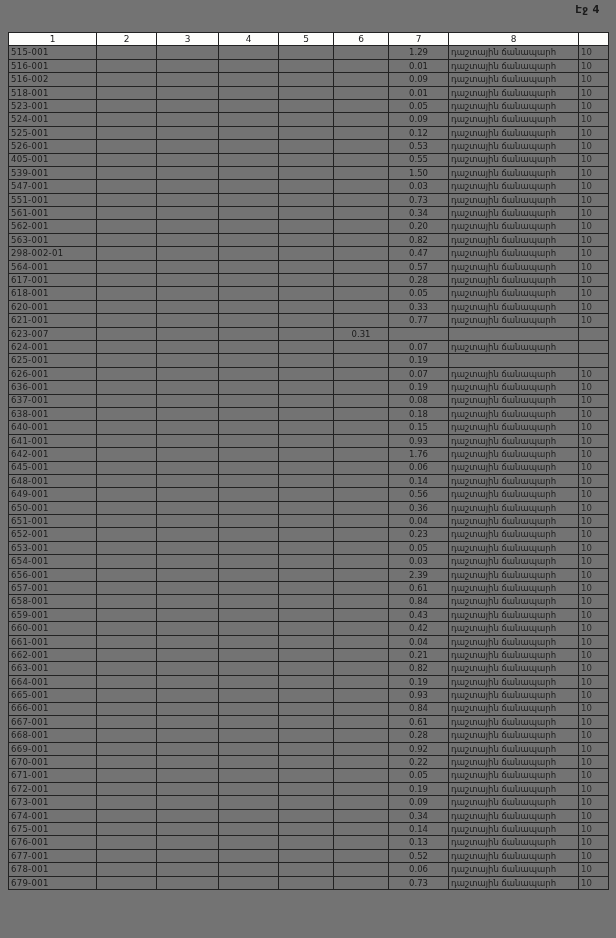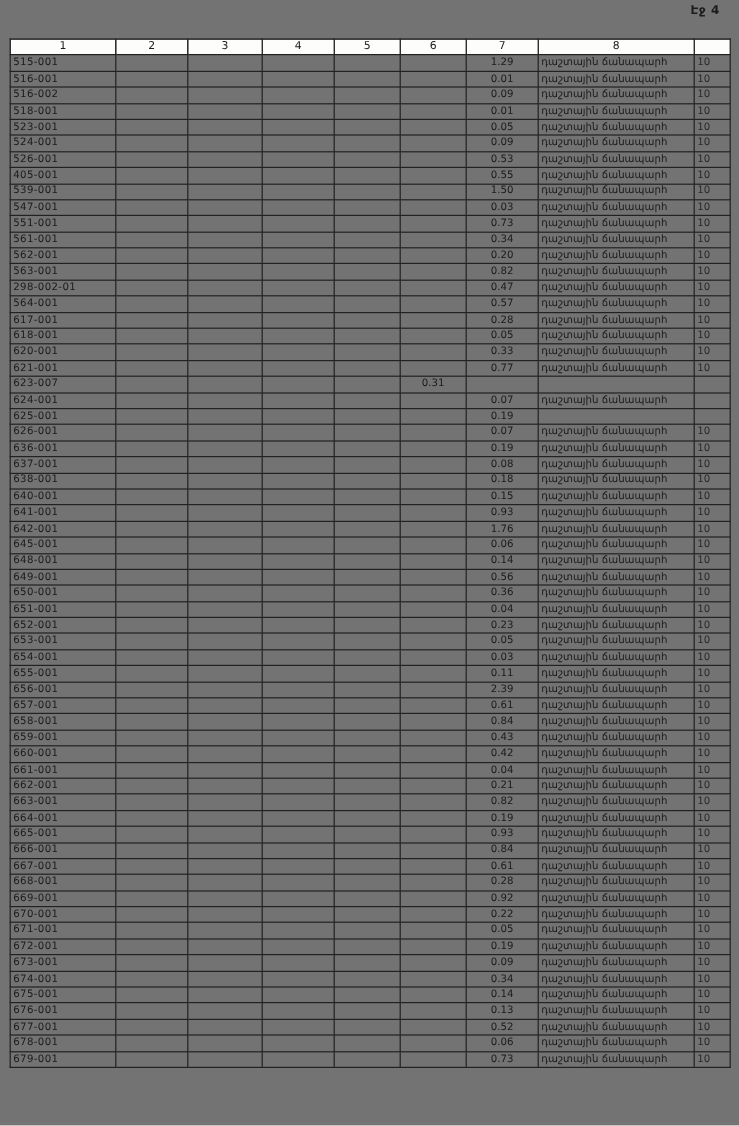--- a/index.html
+++ b/index.html
@@ -168,20 +168,31 @@
           <td class="c2"></td>
           <td class="c3"></td>
           <td class="c4"></td>
           <td class="c5"></td>
           <td class="c6"></td>
           <td class="c7">0.09</td>
           <td class="c8">դաշտային ճանապարհ</td>
           <td class="edge-cell">10</td>
         </tr>
         <tr>
+          <td class="c1">525-001</td>
+          <td class="c2"></td>
+          <td class="c3"></td>
+          <td class="c4"></td>
+          <td class="c5"></td>
+          <td class="c6"></td>
+          <td class="c7">0.12</td>
+          <td class="c8">դաշտային ճանապարհ</td>
+          <td class="edge-cell">10</td>
+        </tr>
+        <tr>
           <td class="c1">526-001</td>
           <td class="c2"></td>
           <td class="c3"></td>
           <td class="c4"></td>
           <td class="c5"></td>
           <td class="c6"></td>
           <td class="c7">0.53</td>
           <td class="c8">դաշտային ճանապարհ</td>
           <td class="edge-cell">10</td>
         </tr>
@@ -516,31 +527,20 @@
           <td class="edge-cell">10</td>
         </tr>
         <tr>
           <td class="c1">654-001</td>
           <td class="c2"></td>
           <td class="c3"></td>
           <td class="c4"></td>
           <td class="c5"></td>
           <td class="c6"></td>
           <td class="c7">0.03</td>
-          <td class="c8">դաշտային ճանապարհ</td>
-          <td class="edge-cell">10</td>
-        </tr>
-        <tr>
-          <td class="c1">655-001</td>
-          <td class="c2"></td>
-          <td class="c3"></td>
-          <td class="c4"></td>
-          <td class="c5"></td>
-          <td class="c6"></td>
-          <td class="c7">0.11</td>
           <td class="c8">դաշտային ճանապարհ</td>
           <td class="edge-cell">10</td>
         </tr>
         <tr>
           <td class="c1">656-001</td>
           <td class="c2"></td>
           <td class="c3"></td>
           <td class="c4"></td>
           <td class="c5"></td>
           <td class="c6"></td>

